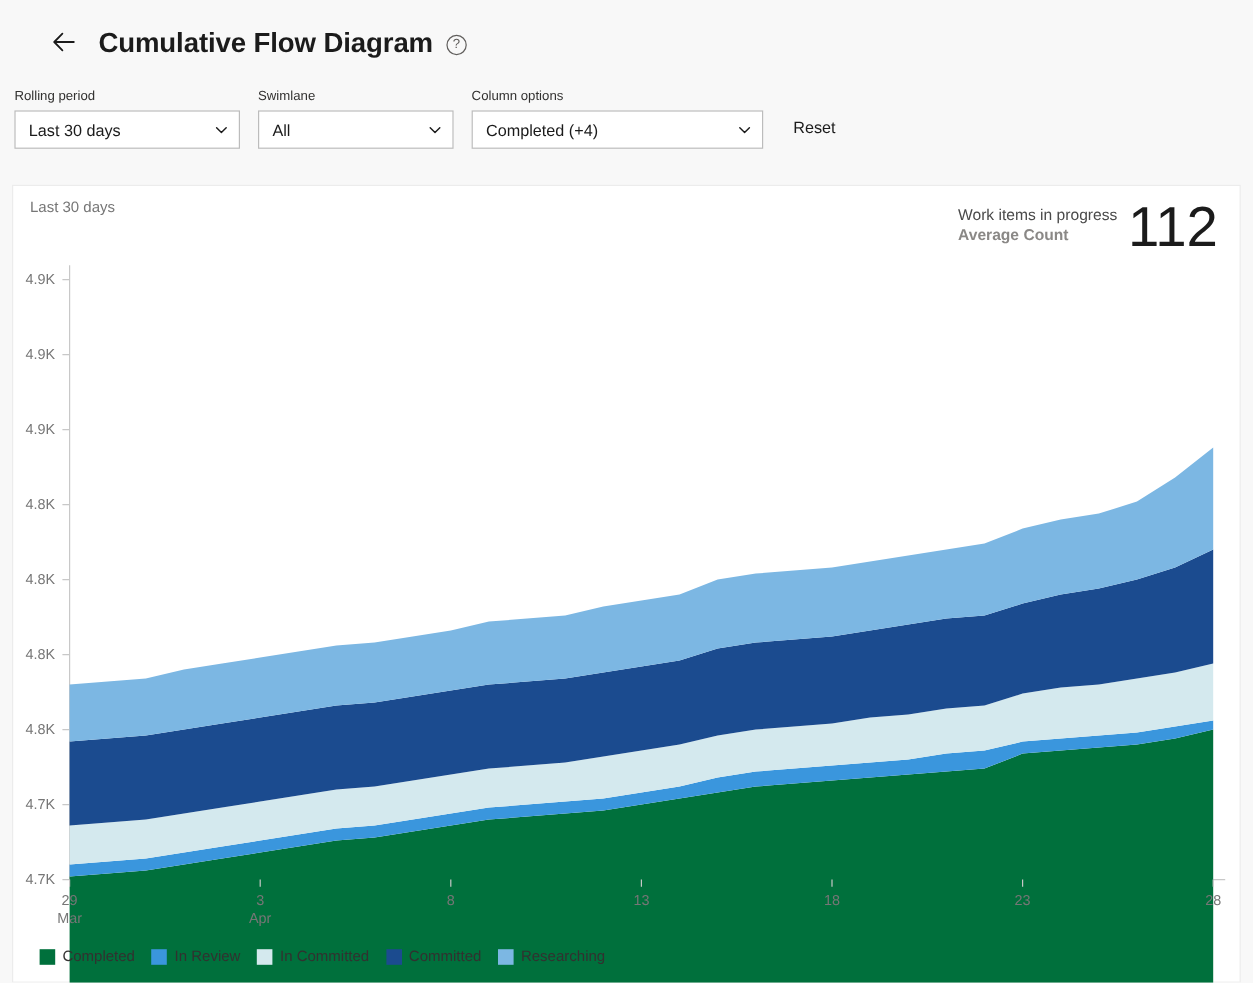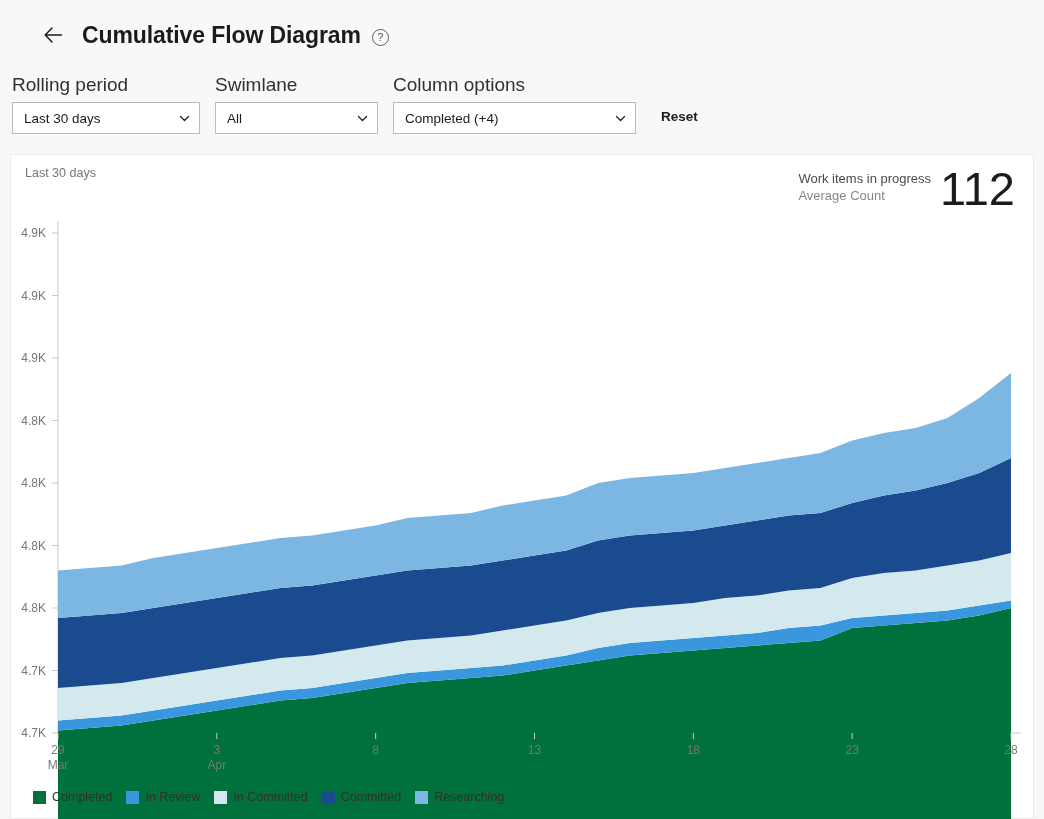--- a/index.html
+++ b/index.html
@@ -57,21 +57,21 @@
   
   .toolbar {
     position: absolute;
     left: 12px; top: 74px;
     display: flex;
     align-items: flex-end;
     gap: 0;
   }
   .filter { margin-right: 15px; }
   .filter-label {
-    font-size: 19px;
+    font-size: 11px;
     color: #323130;
     margin-bottom: 6px;
     display: block;
   }
   .combo {
     height: 32px;
     border: 1px solid #bcbcbc;
     background: #ffffff;
     display: flex;
     align-items: center;
@@ -85,21 +85,21 @@
   .combo.w-swim    { width: 163px; }
   .combo.w-col     { width: 243px; gap: 28px; }
   .combo .chev {
     width: 11px; height: 11px;
     flex: 0 0 auto;
     margin-left: 8px;
   }
   .combo .chev svg { display: block; }
   .reset-btn {
     font-size: 13.5px;
-    font-weight: 700;
+    font-weight: 400;
     color: #1b1b1b;
     cursor: pointer;
     padding: 6px 8px;
     margin-left: 2px;
     margin-bottom: 4px;
     white-space: nowrap;
   }
 
   
   .card {
@@ -130,20 +130,21 @@
     font-size: 13px;
     color: #4a4a4a;
     line-height: 17px;
     white-space: nowrap;
   }
   .kpi-sub {
     font-size: 13px;
     color: #8a8886;
     line-height: 17px;
     white-space: nowrap;
+    font-weight: bold;
   }
   .kpi-value {
     font-size: 47px;
     font-weight: 400;
     color: #1b1b1b;
     line-height: 44px;
     letter-spacing: 0px;
   }
 
   

